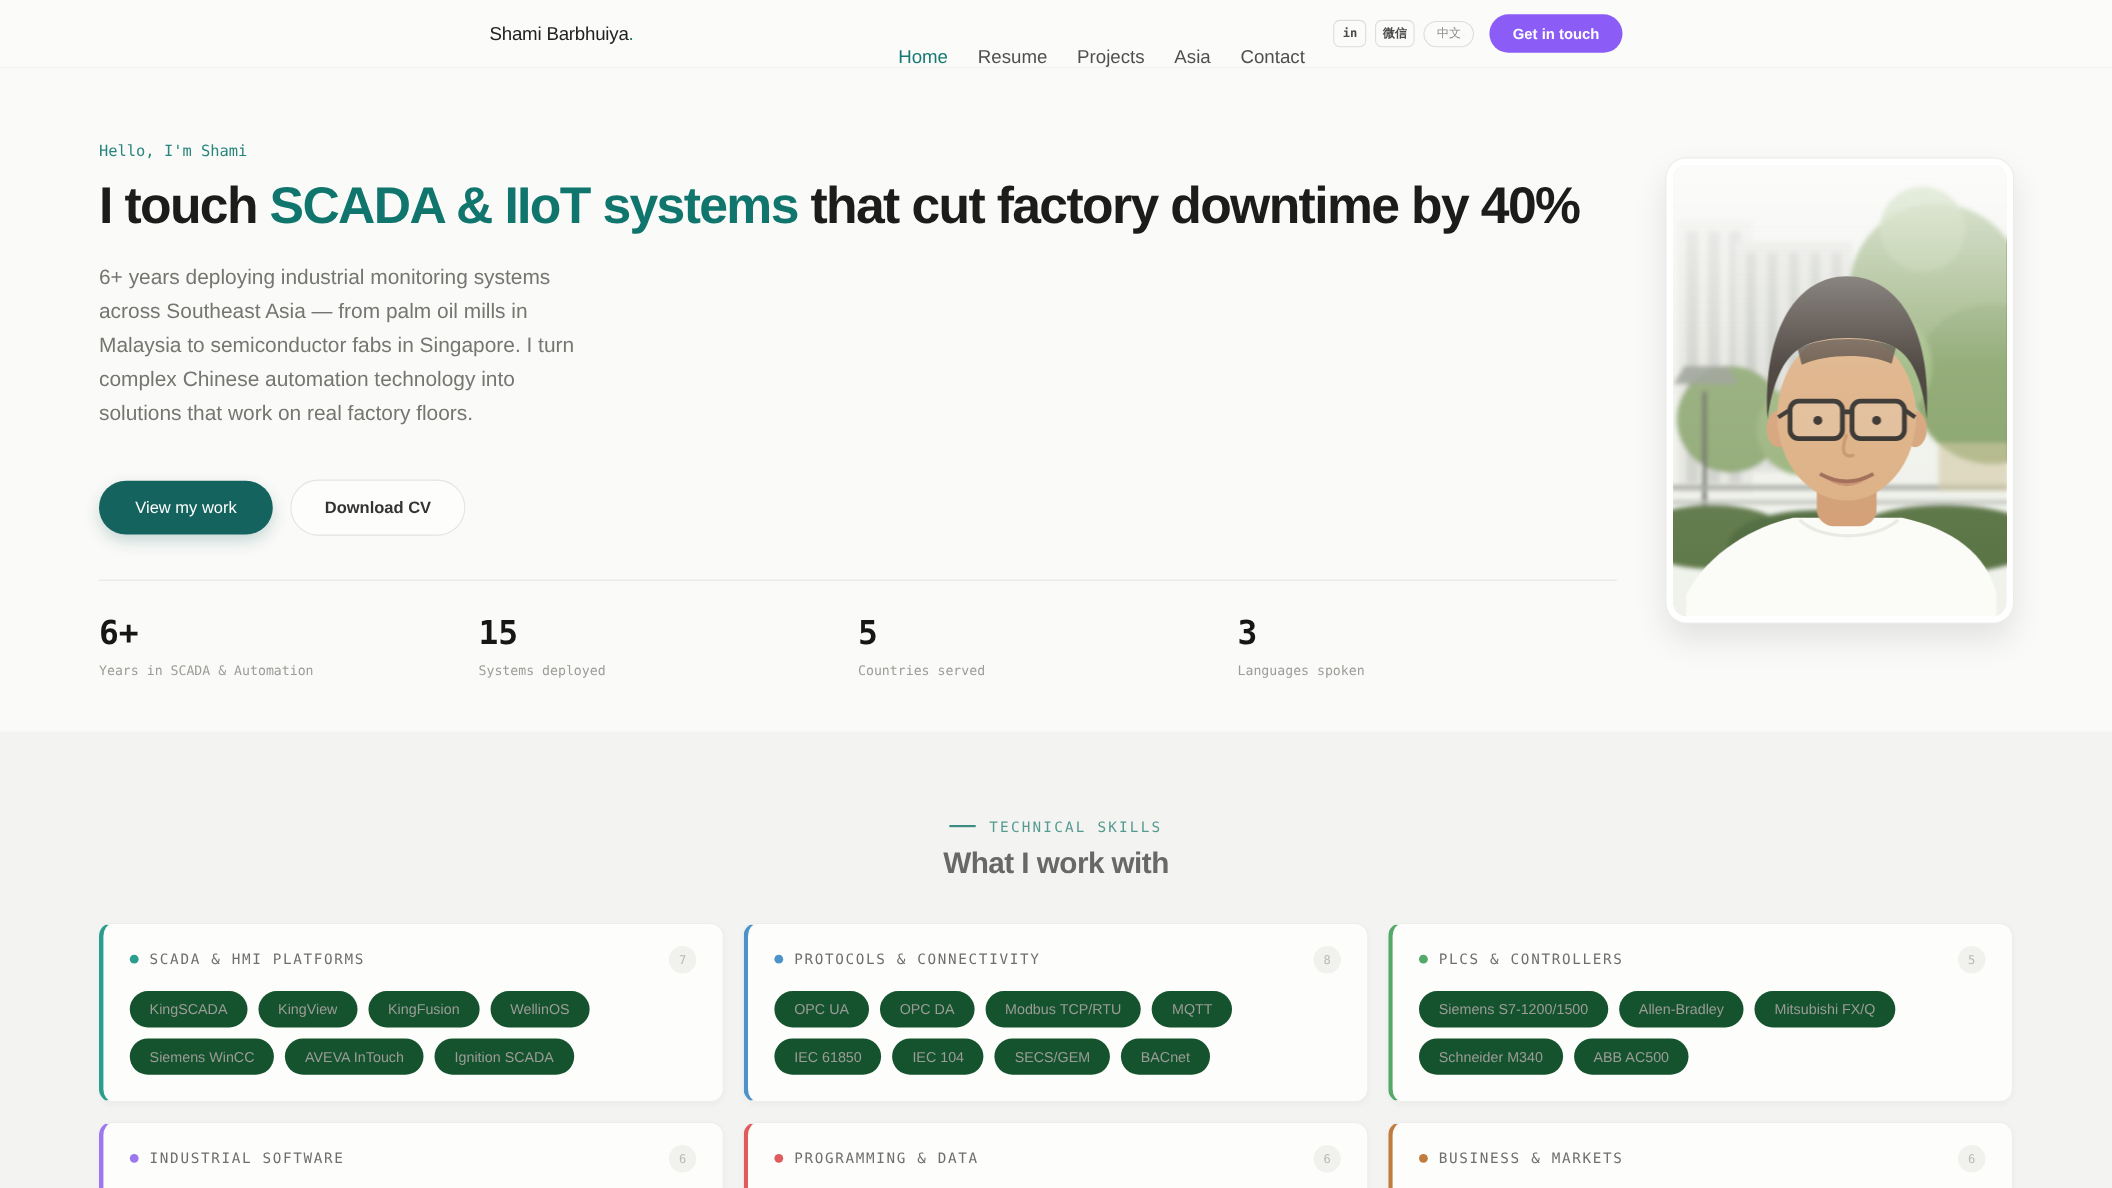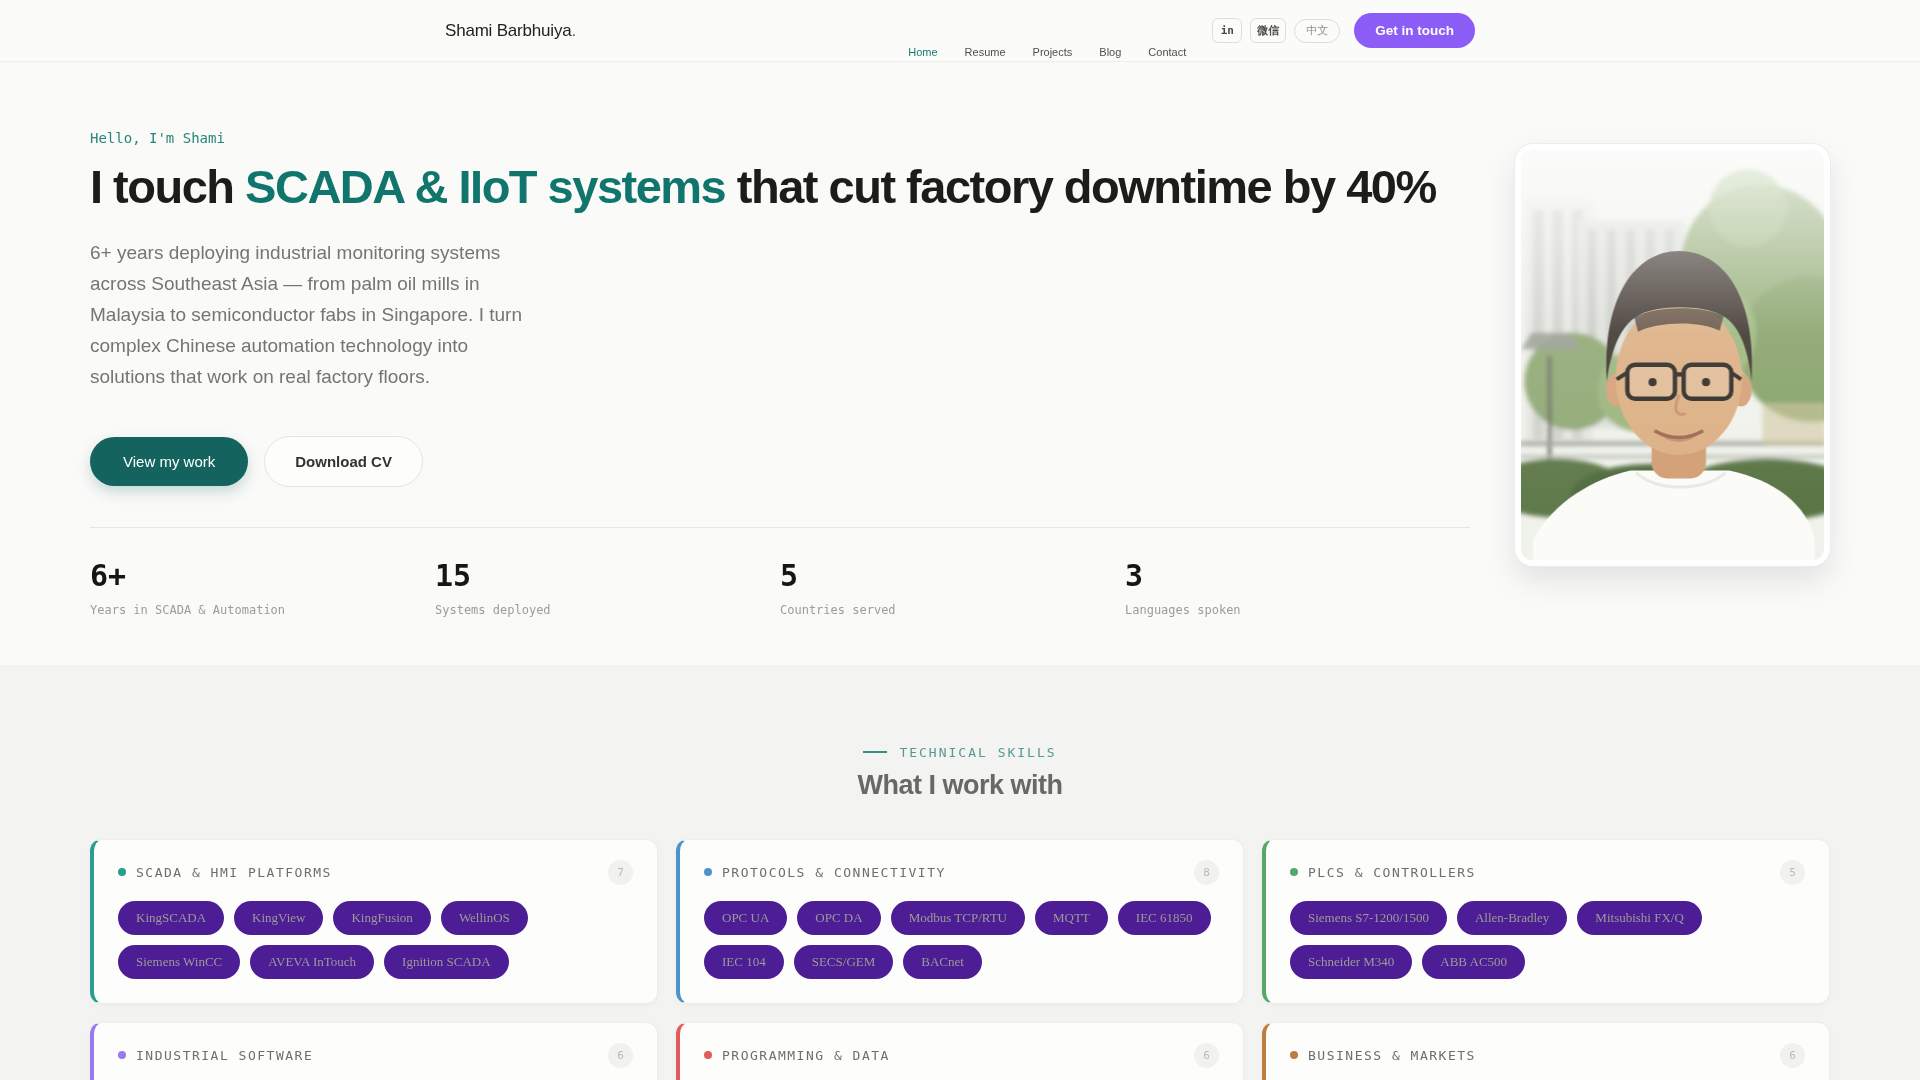--- a/index.html
+++ b/index.html
@@ -5,21 +5,21 @@
   * { margin:0; padding:0; box-sizing:border-box; }
   html,body { width:1920px; height:1080px; overflow:hidden; }
   body { font-family:"Liberation Sans", sans-serif; background:#fafaf8; color:#1d1d1b; }
 
   
   header { height:62px; background:#fbfbf9; border-bottom:1px solid #efefec; }
   .header-inner { width:1030px; margin:0 auto; height:100%; display:flex; align-items:center; }
   .logo { font-size:17px; font-weight:normal; color:#222220; letter-spacing:-0.2px; cursor:pointer; }
   .logo .dot { color:#177a72; }
   nav { margin-left:auto; display:flex; align-items:center; gap:27px; }
-  .nav-link { font-size:11px; color:#4f4f4d; text-decoration:none; cursor:pointer;margin-top:42px; }
+  .nav-link { font-size:17px; color:#4f4f4d; text-decoration:none; cursor:pointer;margin-top:42px; }
   .nav-link.active { color:#177a72; }
   .badge-row { display:flex; align-items:center; gap:8px; margin-left:26px; }
   .badge { font-family:"DejaVu Sans Mono", monospace; border:1px solid #ddddd9; background:#fbfbf9;
            color:#4a4a48; display:flex; align-items:center; justify-content:center; cursor:pointer; }
   .badge.square { min-width:30px; height:25px; padding:0 6px; border-radius:6px; font-size:11px; font-weight:bold; }
   .badge.pill { height:24px; padding:0 11px; border-radius:999px; font-size:11px; color:#8d8d8b; }
   .cta-btn { margin-left:14px; background:#8b5cf6; color:#ffffff; font-weight:bold; font-size:13.5px;
              border:none; border-radius:999px; padding:10px 21px; cursor:pointer; }
 
   
@@ -58,34 +58,34 @@
   .skill-card { background:#fdfdfb; border:1px solid #ededea; border-left:4px solid var(--accent,#2a9d8f);
                 border-radius:12px; padding:20px 24px 24px; min-height:144px;
                 box-shadow:0 2px 6px rgba(0,0,0,.03); }
   .card-head { display:flex; align-items:center; gap:10px; }
   .cat-dot { width:8px; height:8px; border-radius:50%; background:var(--accent,#2a9d8f); flex:0 0 8px; }
   .card-title { font-family:"DejaVu Sans Mono", monospace; font-size:13px; letter-spacing:1.5px; color:#6e6e6c; }
   .card-count { margin-left:auto; width:25px; height:25px; border-radius:50%; background:#f1f1ee;
                 color:#b9b9b5; font-family:"DejaVu Sans Mono", monospace; font-size:11px;
                 display:flex; align-items:center; justify-content:center; }
   .tags { margin-top:16px; display:flex; flex-wrap:wrap; gap:10px; }
-  .tag { background:#4c1d95; border-radius:999px; padding:9px 18px; font-family:Liberation Serif, serif;
+  .tag { background:#14532d; border-radius:999px; padding:9px 18px; font-family:Liberation Sans, sans-serif;
          font-size:13px; color:#9b9b97; white-space:nowrap; }
 </style>
 </head>
 <body>
 
 <header>
   <div class="header-inner">
     <div class="logo"><span>Shami Barbhuiya</span><span class="dot">.</span></div>
     <nav>
         <a class="nav-link active">Home</a>
         <a class="nav-link">Resume</a>
         <a class="nav-link">Projects</a>
-        <a class="nav-link">Blog</a>
+        <a class="nav-link">Asia</a>
         <a class="nav-link">Contact</a>
       </nav>
     <div class="badge-row">
         <span class="badge square">in</span>
         <span class="badge square">微信</span>
         <span class="badge pill">中文</span>
       </div>
     <button class="cta-btn">Get in touch</button>
   </div>
 </header>

